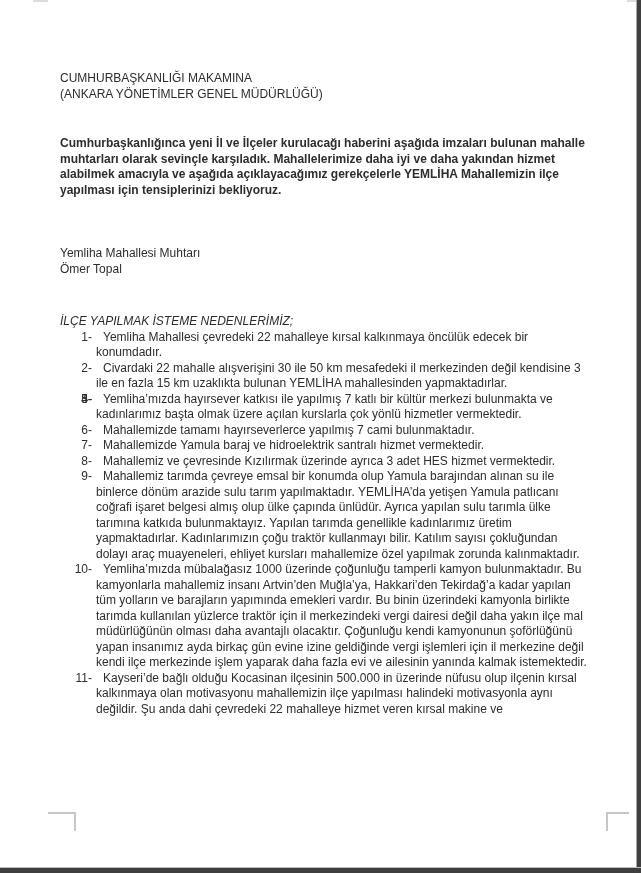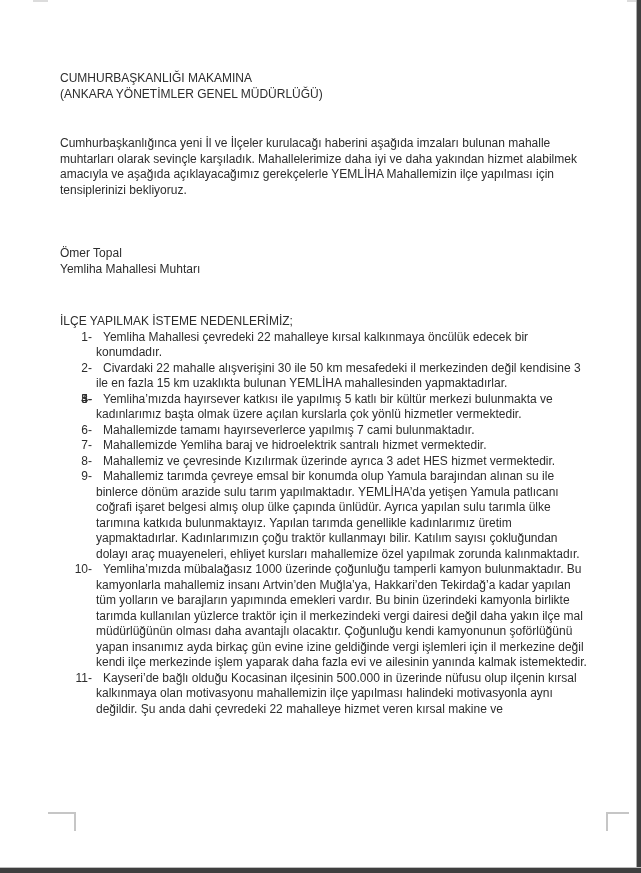--- a/index.html
+++ b/index.html
@@ -11,21 +11,21 @@
     overflow:hidden;
     font-family:"Liberation Sans", sans-serif;
     font-size:12px;
     line-height:15.5px;
     color:#2d2d2d;
   }
   .content { position:absolute; left:60px; top:71px; width:528px; }
   .recipient div { white-space:nowrap; }
   .intro { margin-top:34px; }
   .signature { margin-top:48px; }
-  .list-heading { margin-top:37px; }
+  .list-heading { margin-top:37px;font-style:italic; }
   .reasons { margin:0; padding:0; list-style:none; }
   .reason { position:relative; padding-left:36px; text-indent:7px; }
   .reason .num {
     position:absolute; left:0; top:0;
     width:32px; text-align:right; text-indent:0;
   }
   
   .edge-right {
     position:absolute; right:0; top:0; width:5px; height:100%;
     background:linear-gradient(to right, #ababab 0, #ababab 1px, #3f3f3f 1px, #3f3f3f 100%);
@@ -50,25 +50,25 @@
 
 <div class="page">
 
   <div class="content">
 
     <div class="recipient">
       <div>CUMHURBAŞKANLIĞI MAKAMINA</div>
       <div>(ANKARA YÖNETİMLER GENEL MÜDÜRLÜĞÜ)</div>
     </div>
 
-    <p class="intro" style="margin-bottom:0;">Cumhurbaşkanlığınca yeni İl ve İlçeler kurulacağı haberini aşağıda imzaları bulunan mahalle muhtarları olarak sevinçle karşıladık. Mahallelerimize daha iyi ve daha yakından hizmet alabilmek amacıyla ve aşağıda açıklayacağımız gerekçelerle YEMLİHA Mahallemizin ilçe yapılması için tensiplerinizi bekliyoruz.</p>
+    <p class="intro" style="margin-bottom:0;font-weight:bold;">Cumhurbaşkanlığınca yeni İl ve İlçeler kurulacağı haberini aşağıda imzaları bulunan mahalle muhtarları olarak sevinçle karşıladık. Mahallelerimize daha iyi ve daha yakından hizmet alabilmek amacıyla ve aşağıda açıklayacağımız gerekçelerle YEMLİHA Mahallemizin ilçe yapılması için tensiplerinizi bekliyoruz.</p>
 
     <div class="signature">
+      <div>Yemliha Mahallesi Muhtarı</div>
       <div>Ömer Topal</div>
-      <div>Yemliha Mahallesi Muhtarı</div>
     </div>
 
     <div class="list-heading">İLÇE YAPILMAK İSTEME NEDENLERİMİZ;</div>
 
     <ul class="reasons">
       <li class="reason">
         <span class="num">1-</span>
         <span>Yemliha Mahallesi çevredeki 22 mahalleye kırsal kalkınmaya öncülük edecek bir konumdadır.</span>
       </li>
       <li class="reason">
@@ -76,29 +76,29 @@
         <span>Civardaki 22 mahalle alışverişini 30 ile 50 km mesafedeki il merkezinden değil kendisine 3 ile en fazla 15 km uzaklıkta bulunan YEMLİHA mahallesinden yapmaktadırlar.</span>
       </li>
       <li class="reason">
         <span class="num">3-</span>
       </li>
       <li class="reason">
         <span class="num">4-</span>
       </li>
       <li class="reason">
         <span class="num">5-</span>
-        <span>Yemliha’mızda hayırsever katkısı ile yapılmış 5 katlı bir kültür merkezi bulunmakta ve kadınlarımız başta olmak üzere açılan kurslarla çok yönlü hizmetler vermektedir.</span>
+        <span>Yemliha’mızda hayırsever katkısı ile yapılmış 7 katlı bir kültür merkezi bulunmakta ve kadınlarımız başta olmak üzere açılan kurslarla çok yönlü hizmetler vermektedir.</span>
       </li>
       <li class="reason">
         <span class="num">6-</span>
         <span>Mahallemizde tamamı hayırseverlerce yapılmış 7 cami bulunmaktadır.</span>
       </li>
       <li class="reason">
         <span class="num">7-</span>
-        <span>Mahallemizde Yemliha baraj ve hidroelektrik santralı hizmet vermektedir.</span>
+        <span>Mahallemizde Yamula baraj ve hidroelektrik santralı hizmet vermektedir.</span>
       </li>
       <li class="reason">
         <span class="num">8-</span>
         <span>Mahallemiz ve çevresinde Kızılırmak üzerinde ayrıca 3 adet HES hizmet vermektedir.</span>
       </li>
       <li class="reason">
         <span class="num">9-</span>
         <span>Mahallemiz tarımda çevreye emsal bir konumda olup Yamula barajından alınan su ile binlerce dönüm arazide sulu tarım yapılmaktadır. YEMLİHA’da yetişen Yamula patlıcanı coğrafi işaret belgesi almış olup ülke çapında ünlüdür. Ayrıca yapılan sulu tarımla ülke tarımına katkıda bulunmaktayız. Yapılan tarımda genellikle kadınlarımız üretim yapmaktadırlar. Kadınlarımızın çoğu traktör kullanmayı bilir. Katılım sayısı çokluğundan dolayı araç muayeneleri, ehliyet kursları mahallemize özel yapılmak zorunda kalınmaktadır.</span>
       </li>
       <li class="reason">

